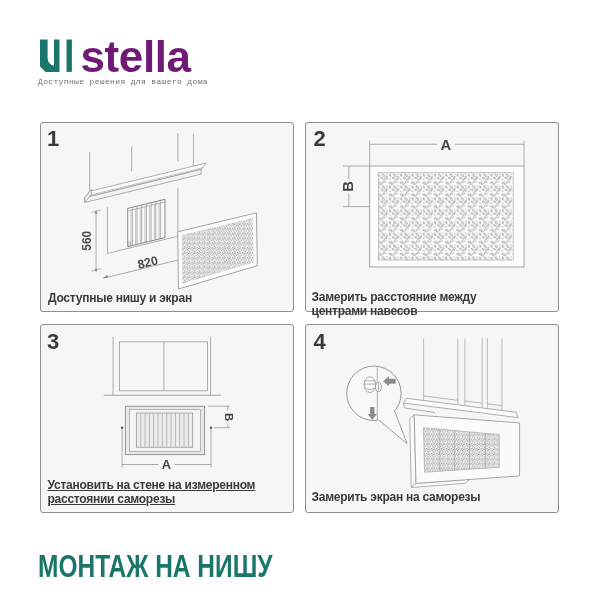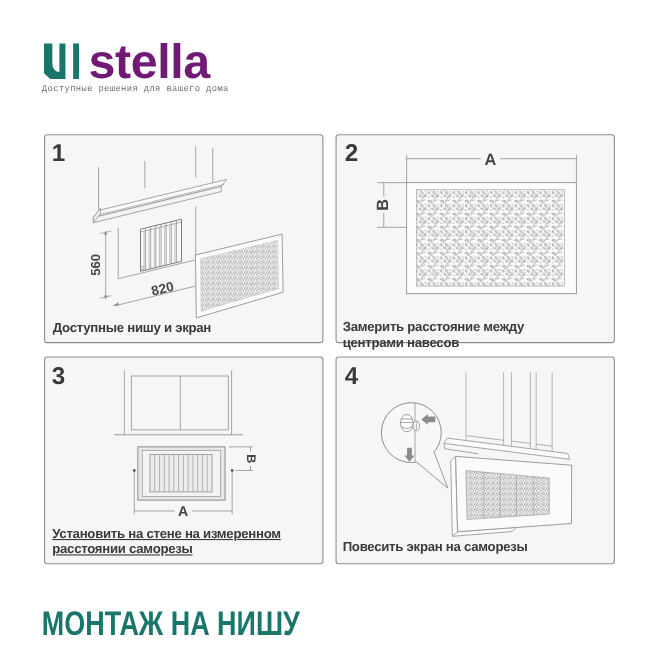--- a/index.html
+++ b/index.html
@@ -245,15 +245,15 @@
 
 <path d="M382.5,380.4 L388.5,375.3 L388.5,377.8 L395.3,377.8 L395.3,382.9 L388.5,382.9 L388.5,385.4 Z" fill="#8c8c8c"></path>
 
 <path d="M371.6,419.3 L366.9,413.5 L369.4,413.5 L369.4,406.5 L373.8,406.5 L373.8,413.5 L376.3,413.5 Z" fill="#8c8c8c"></path>
     </g>
   </svg>
 </div>
 
 <div class="num" style="left:313.5px;top:331.4px;">4</div>
 
-<div class="cap" style="left:311.5px;top:490.9px;">Повесить экран на саморезы</div>
+<div class="cap" style="left:311.5px;top:490.9px;">Замерить экран на саморезы</div>
 
 <div style="position:absolute;left:37.5px;top:550.9px;font-size:31px;font-weight:bold;color:#1a766a;line-height:1;transform:scaleX(0.79);transform-origin:left top;white-space:nowrap;">МОНТАЖ НА НИШУ</div>
 
 </body></html>

